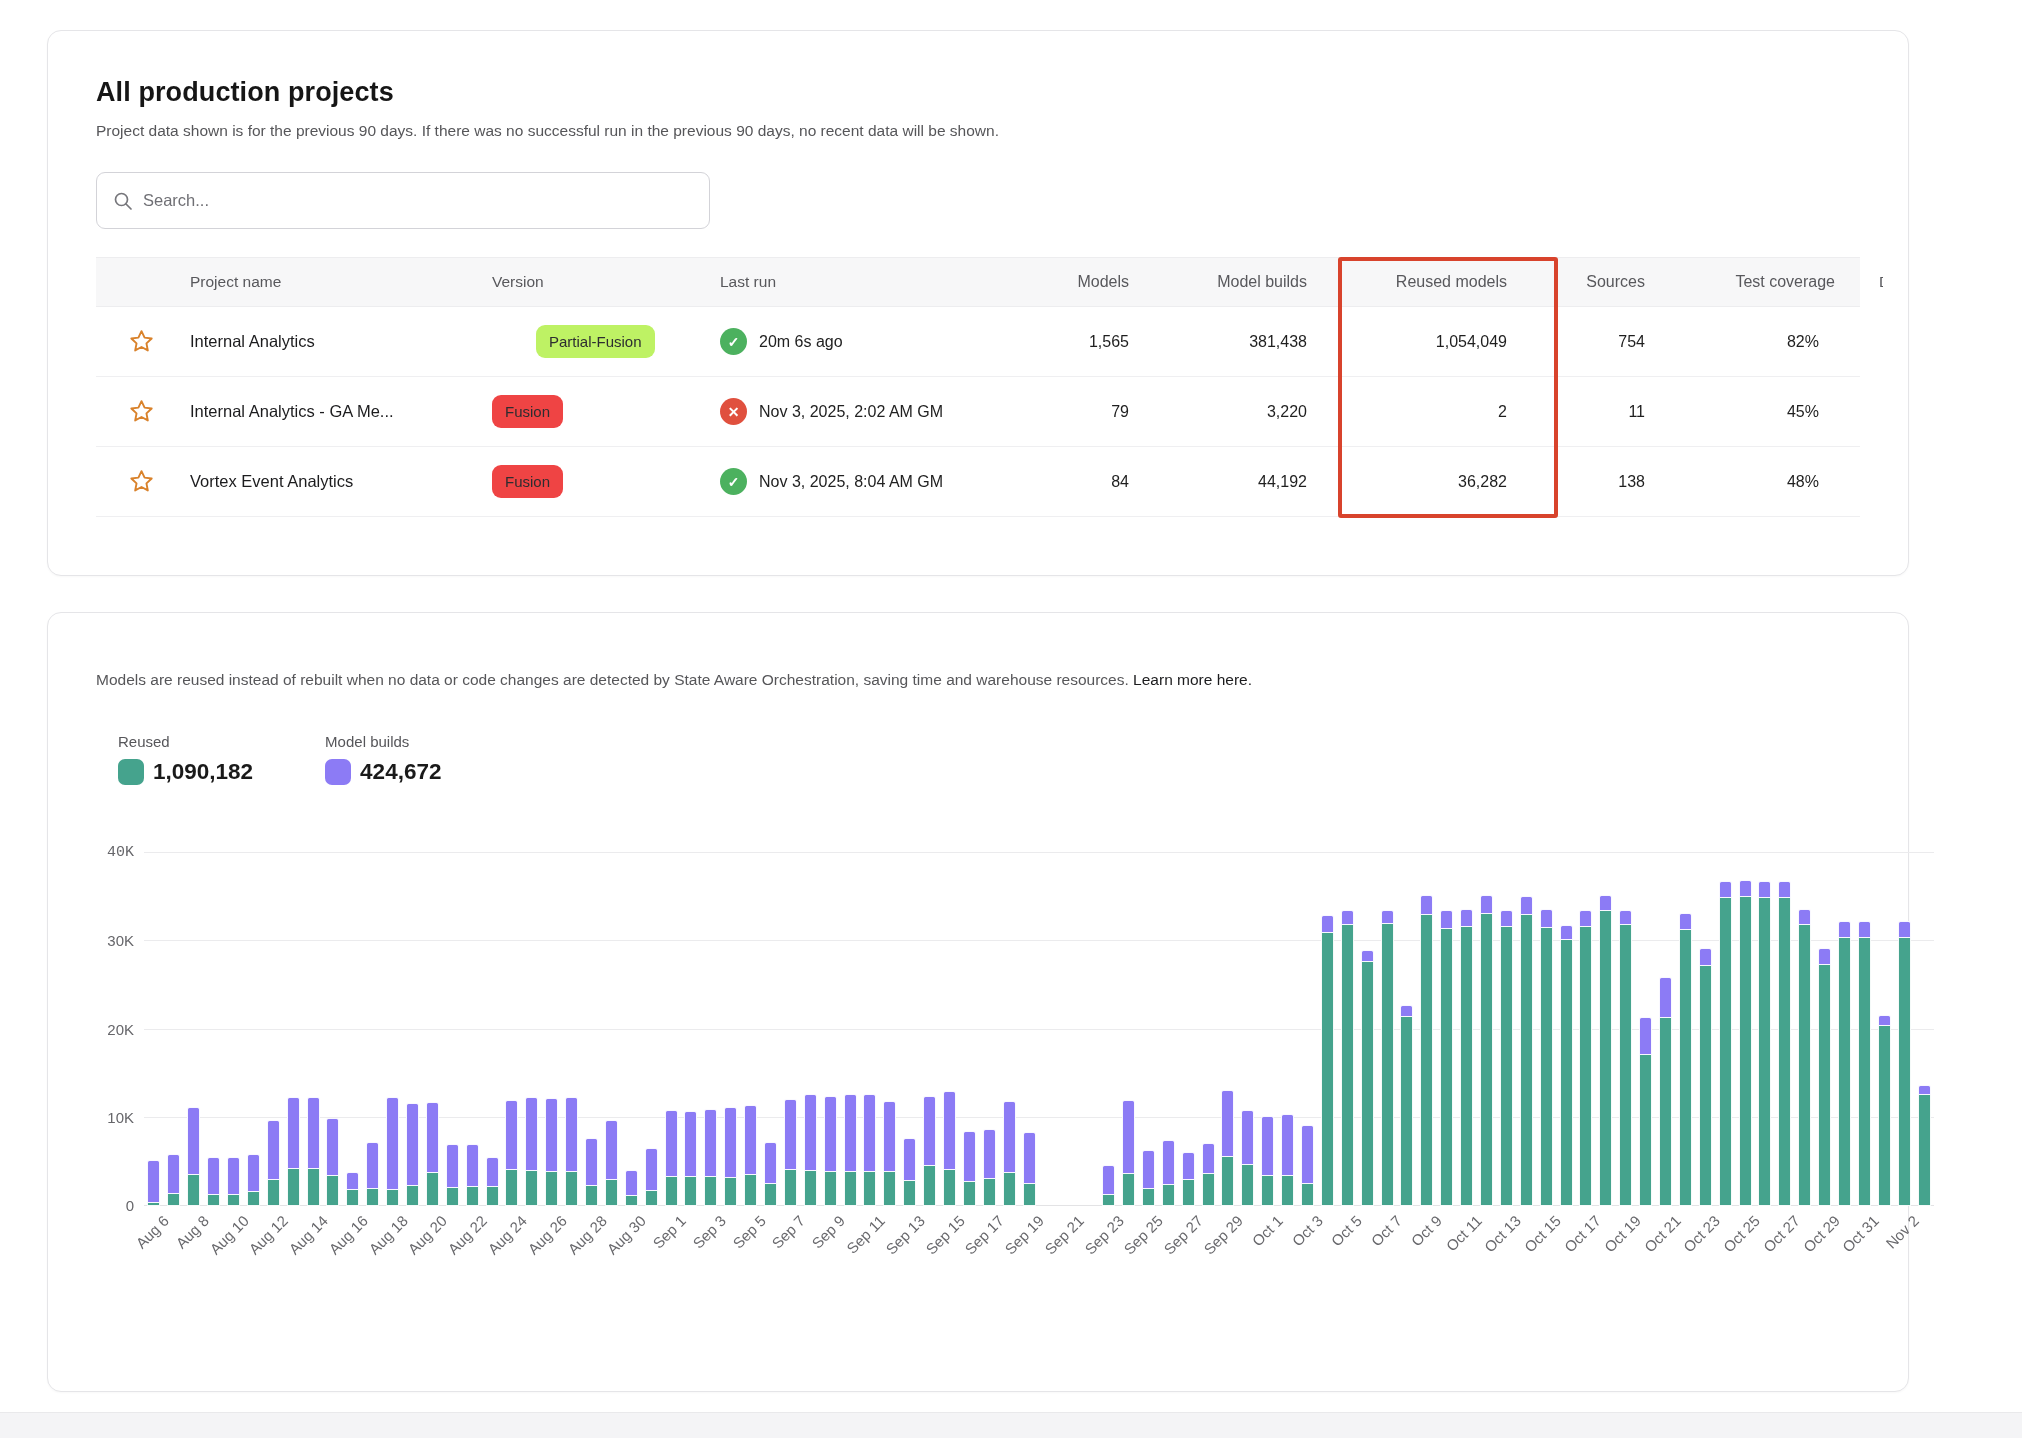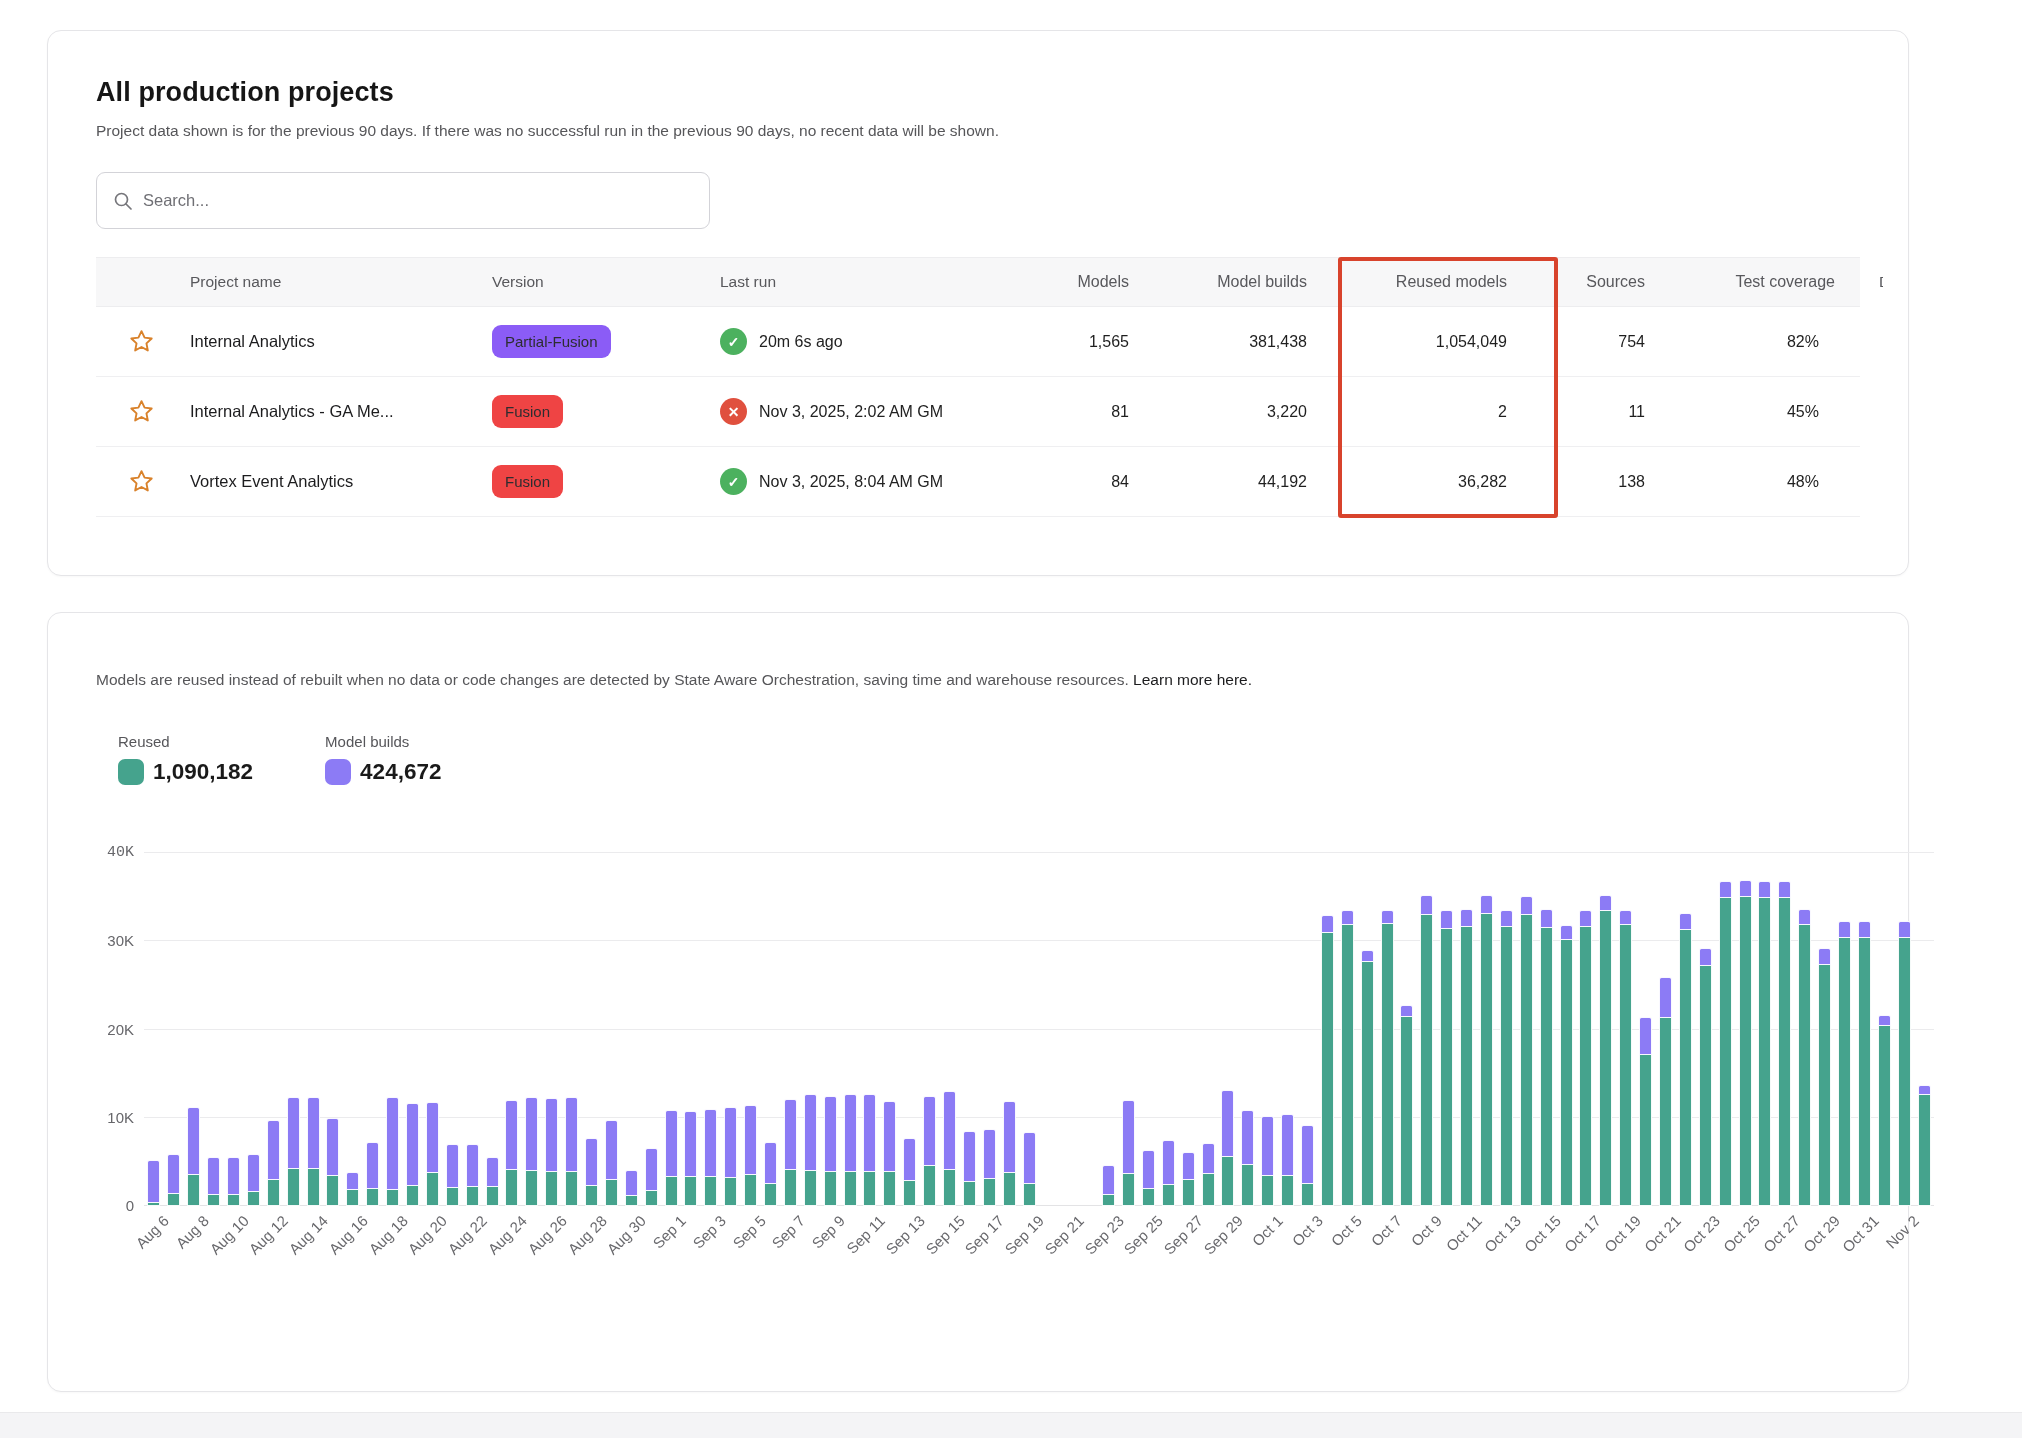--- a/index.html
+++ b/index.html
@@ -25,21 +25,21 @@
   .t-head { height:50px; background:#f7f7f8; border-top:1px solid #ededef; border-bottom:1px solid #ededef; }
   .t-head .cell { font-size:15.5px; font-weight:500; color:#58585c; }
   .t-body-row { height:70px; border-bottom:1px solid #efeff1; background:#fff; }
   .cell { padding:0 4px; white-space:nowrap; overflow:hidden; }
   .cell.num { text-align:right; font-size:16px; }
   .cell.clip { text-overflow:clip; }
   .star-cell { display:flex; justify-content:center; }
   .star-btn { background:none; border:none; cursor:pointer; width:30px; height:30px; display:flex; align-items:center; justify-content:center; }
   .proj-link { font-size:16.5px; font-weight:500; color:#1c1c1e; text-decoration:underline; text-underline-offset:4px; text-decoration-thickness:1px; cursor:pointer; }
   .badge { display:inline-block; font-size:15px; font-weight:500; color:#2d2d30; padding:8px 13px; border-radius:9px; }
-  .badge[data-variant="partial"] { background:#8b5cf6; }
+  .badge[data-variant="partial"] { background:#bef264;margin-left:44px; }
   .badge[data-variant="fusion"] { background:#ef4444; }
   .lastrun { display:flex; align-items:center; gap:12px; font-size:16px; color:#222; }
   .status-dot { width:27px; height:27px; border-radius:50%; flex:0 0 27px; display:flex; align-items:center; justify-content:center; color:#fff; font-size:14px; font-weight:700; }
   .status-dot[data-variant="success"] { background:#4cb15f; }
   .status-dot[data-variant="error"] { background:#e0503e; }
   .status-dot[data-variant="success"]::before { content:"✓"; }
   .status-dot[data-variant="error"]::before { content:"✕"; }
   .red-box { position:absolute; left:1242px; top:0px; width:220px; height:261px; border:4px solid #d8432c; border-radius:3px; pointer-events:none; }
 
   
@@ -129,21 +129,21 @@
                 <path d="M12 2.8l2.75 5.75 6.3.8-4.65 4.35 1.2 6.25L12 16.9l-5.6 3.05 1.2-6.25L2.95 9.35l6.3-.8z" stroke="#d9822b" stroke-width="1.7" stroke-linejoin="round"></path>
               </svg>
             </button>
           </div>
         <div class="cell"><a class="proj-link">Internal Analytics - GA Me...</a></div>
         <div class="cell"><span class="badge" data-variant="fusion">Fusion</span></div>
         <div class="cell lastrun">
             <span class="status-dot" data-variant="error"></span>
             <span>Nov 3, 2025, 2:02 AM GM</span>
           </div>
-        <div class="cell num">81</div>
+        <div class="cell num">79</div>
         <div class="cell num">3,220</div>
         <div class="cell num">2</div>
         <div class="cell num">11</div>
         <div class="cell num" style="padding-right:20px;">45%</div>
         <div class="cell"></div>
       </div>
 
       <div class="t-row t-body-row">
         <div class="cell star-cell">
             <button class="star-btn">

